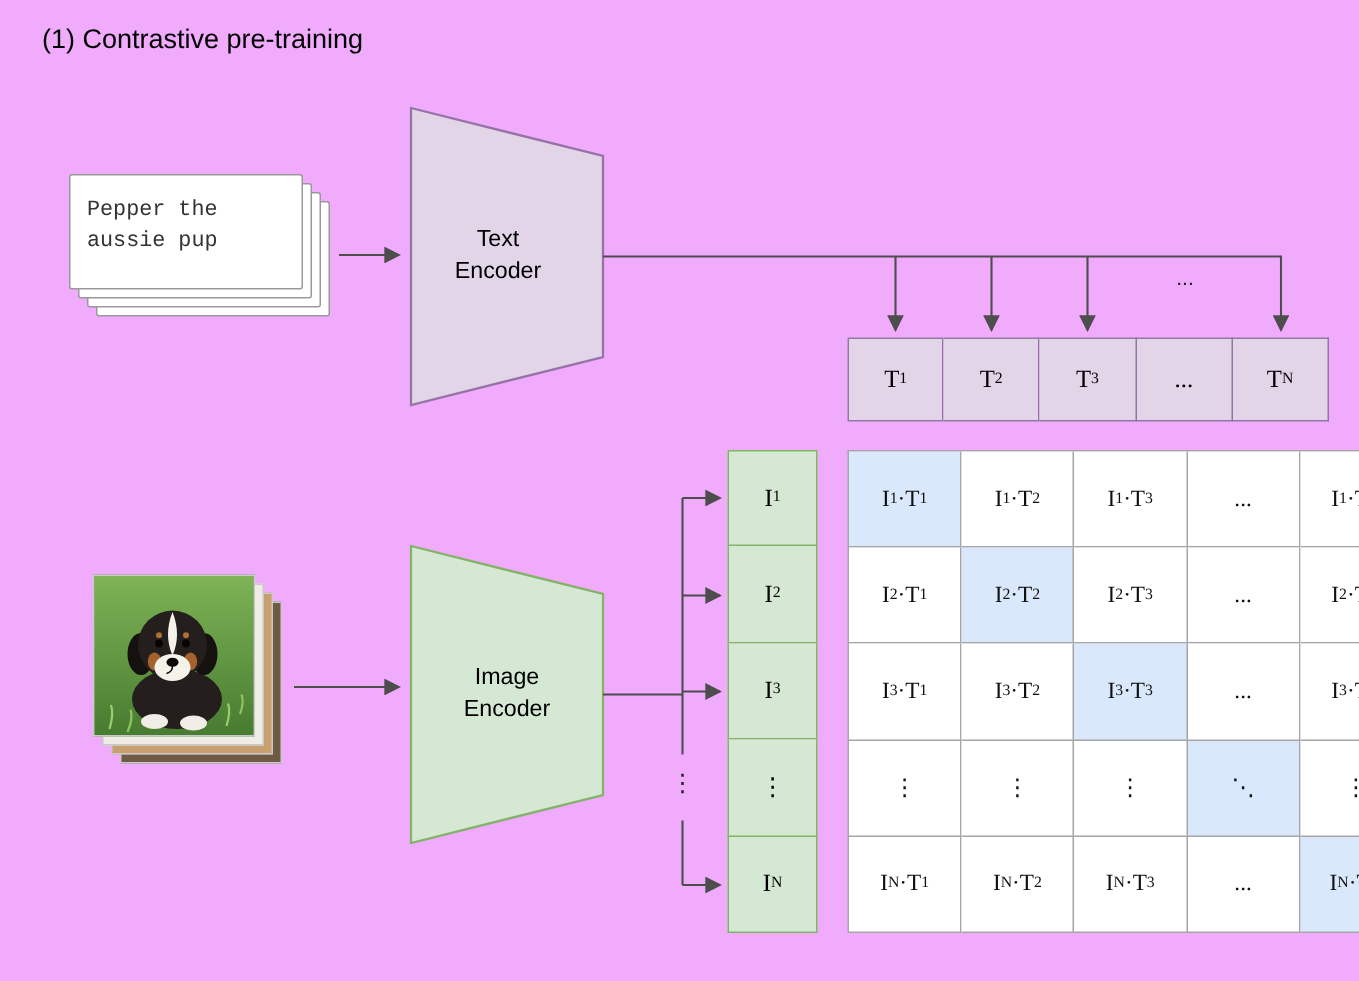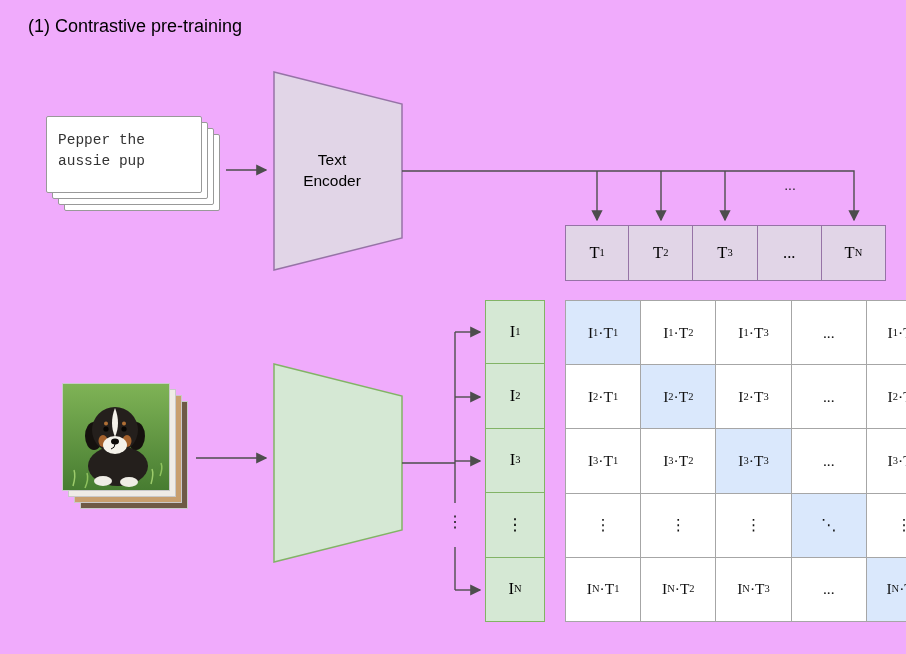--- a/index.html
+++ b/index.html
@@ -131,20 +131,21 @@
       <ellipse cx="52" cy="57.5" rx="4" ry="3" fill="#0c0a08"></ellipse>
       <path d="M52,60 q0,4 -4,5" stroke="#0c0a08" stroke-width="1" fill="none"></path>
       <circle cx="43" cy="45" r="2.6" fill="#070503"></circle>
       <circle cx="61" cy="45" r="2.6" fill="#070503"></circle>
       <circle cx="43" cy="39.5" r="2" fill="#b06f35"></circle>
       <circle cx="61" cy="39.5" r="2" fill="#b06f35"></circle>
     </svg>
   </div>
 
   <div class="enc-label text">Text Encoder</div>
+  <div class="enc-label image">Image Encoder</div>
 
   <div class="t-ellipsis">...</div>
   <div class="i-ellipsis">⋮</div>
 
   <div class="t-row">
       <div class="tcell">T<sub>1</sub></div>
       <div class="tcell">T<sub>2</sub></div>
       <div class="tcell">T<sub>3</sub></div>
       <div class="tcell">...</div>
       <div class="tcell">T<sub>N</sub></div>

